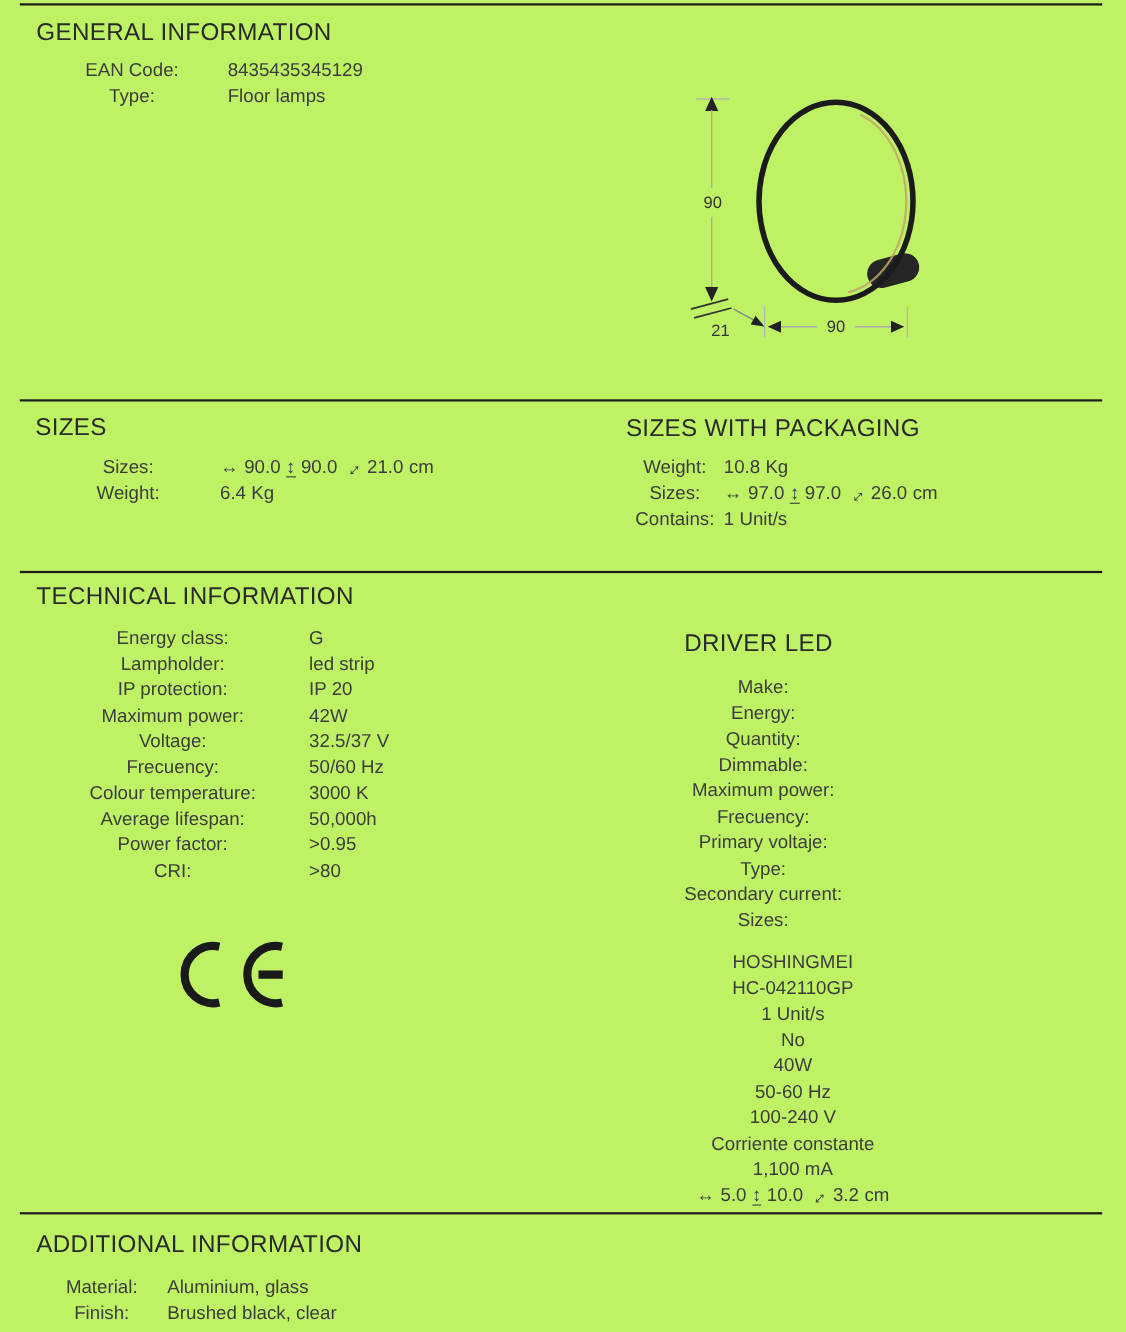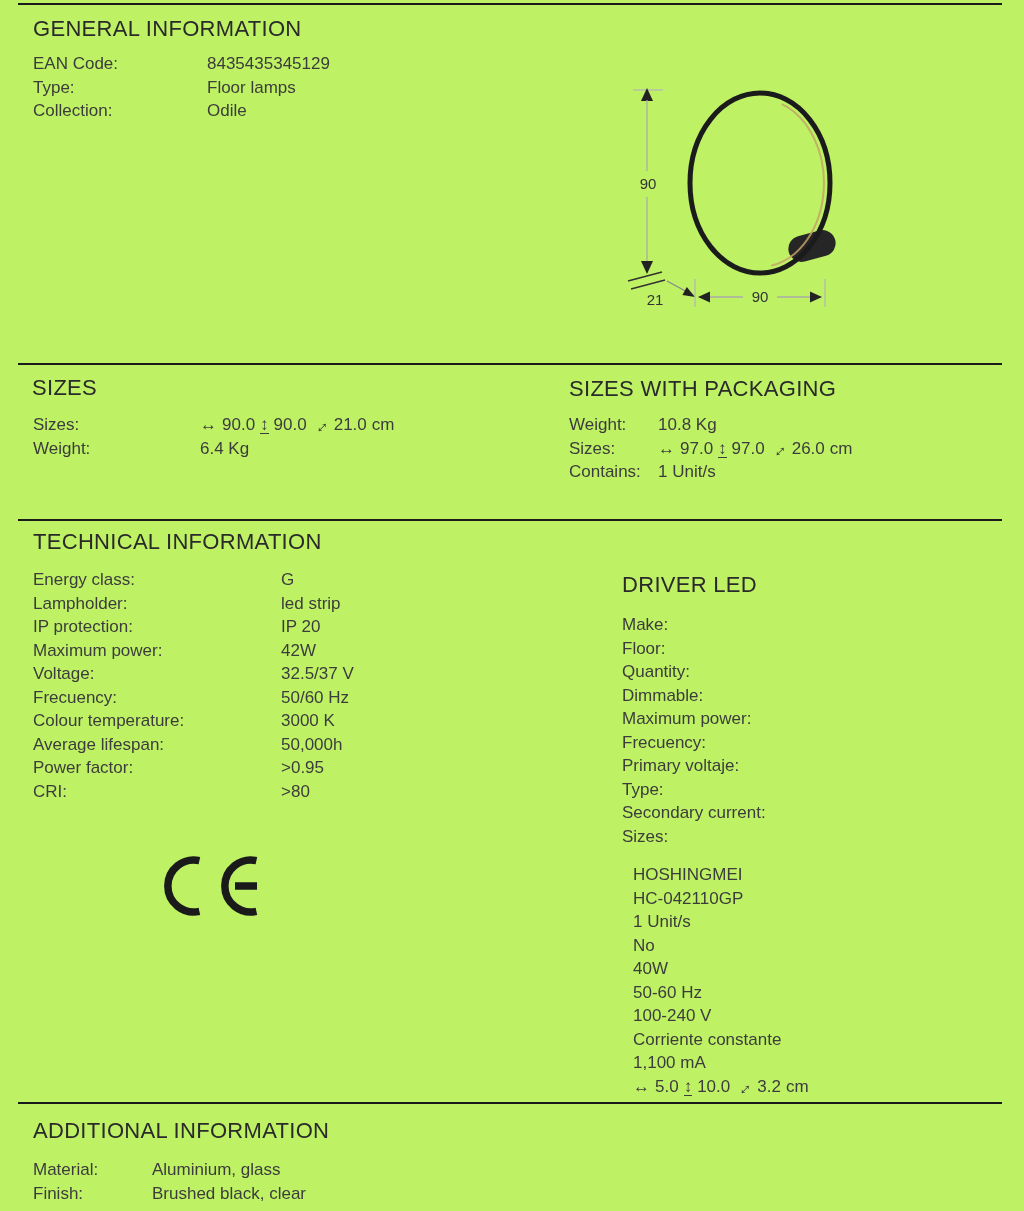--- a/index.html
+++ b/index.html
@@ -7,28 +7,28 @@
     position:relative;width:1024px;height:1211px;background:#bef264;overflow:hidden;
     font-family:"Liberation Sans","DejaVu Sans",sans-serif;color:#3c3c3c;
   }
   .rule{position:absolute;left:18px;width:984px;height:2px;background:#1a1a1a;}
   .sec-title{
     position:absolute;font-size:22px;line-height:25px;color:#2a2a2a;
     letter-spacing:.3px;white-space:nowrap;
   }
   .kv{position:absolute;font-size:17px;line-height:23.5px;white-space:nowrap;}
   .kv-row{display:flex;height:23.5px;}
-  .kv-label{flex:none;}
+  .kv-label{flex:none;text-align:center;}
   .g-lbl{width:174px;}
   .s-lbl{width:167px;}
   .p-lbl{width:89px;}
   .t-lbl{width:248px;}
   .a-lbl{width:119px;}
   .plain{position:absolute;font-size:17px;line-height:23.5px;white-space:nowrap;}
-  .drv-row{height:23.5px;}
+  .drv-row{height:23.5px;text-align:center;}
   .dims span{margin-right:5px;}
   .dims .unit{margin-right:0;}
   .ico{color:#3c3c3c;}
   .ico-h{display:inline-block;border-bottom:1.6px solid #3c3c3c;line-height:16px;}
   .ico-d{display:inline-block;transform:rotate(-45deg);vertical-align:-1px;}
   svg text{font-family:"Liberation Sans","DejaVu Sans",sans-serif;}
 </style>
 </head>
 <body>
 
@@ -42,24 +42,20 @@
   <div class="sec-title" style="left:33px;top:16px">GENERAL INFORMATION</div>
   <div class="kv" style="left:33px;top:52px">
     <div class="kv-row">
       <span class="kv-label g-lbl">EAN Code:</span>
       <span class="kv-value">8435435345129</span>
     </div>
     <div class="kv-row">
       <span class="kv-label g-lbl">Type:</span>
       <span class="kv-value">Floor lamps</span>
     </div>
-    <div class="kv-row">
-      <span class="kv-label g-lbl">Collection:</span>
-      <span class="kv-value">Odile</span>
-    </div>
   </div>
 
   <svg style="position:absolute;left:615px;top:75px" width="230" height="240" viewBox="0 0 230 240">
 
     <rect x="173" y="158" width="48" height="26" rx="13" fill="#262626" transform="rotate(-15 197 171)"></rect>
 
     <path d="M 166.9 29.1 A 64 84 0 0 1 156.1 190.7" fill="none" stroke="#c3a368" stroke-width="2" opacity="0.85"></path>
 
     <ellipse cx="145" cy="108" rx="70" ry="90" fill="none" stroke="#1b1b1b" stroke-width="5"></ellipse>
 
@@ -163,21 +159,21 @@
 
   <svg style="position:absolute;left:160px;top:852px" width="104" height="70" viewBox="0 0 104 70">
     <path d="M 39.4 8.6 A 26 26 0 1 0 39.4 59.4" fill="none" stroke="#1a1a1a" stroke-width="7.5"></path>
     <path d="M 96.4 8.6 A 26 26 0 1 0 96.4 59.4" fill="none" stroke="#1a1a1a" stroke-width="7.5"></path>
     <line x1="75" y1="34" x2="97" y2="34" stroke="#1a1a1a" stroke-width="7.5"></line>
   </svg>
 
   <div class="sec-title" style="left:622px;top:572px">DRIVER LED</div>
   <div class="plain" style="left:622px;top:613px">
     <div class="drv-row">Make:</div>
-    <div class="drv-row">Floor:</div>
+    <div class="drv-row">Energy:</div>
     <div class="drv-row">Quantity:</div>
     <div class="drv-row">Dimmable:</div>
     <div class="drv-row">Maximum power:</div>
     <div class="drv-row">Frecuency:</div>
     <div class="drv-row">Primary voltaje:</div>
     <div class="drv-row">Type:</div>
     <div class="drv-row">Secondary current:</div>
     <div class="drv-row">Sizes:</div>
   </div>
   <div class="plain" style="left:633px;top:863px">

